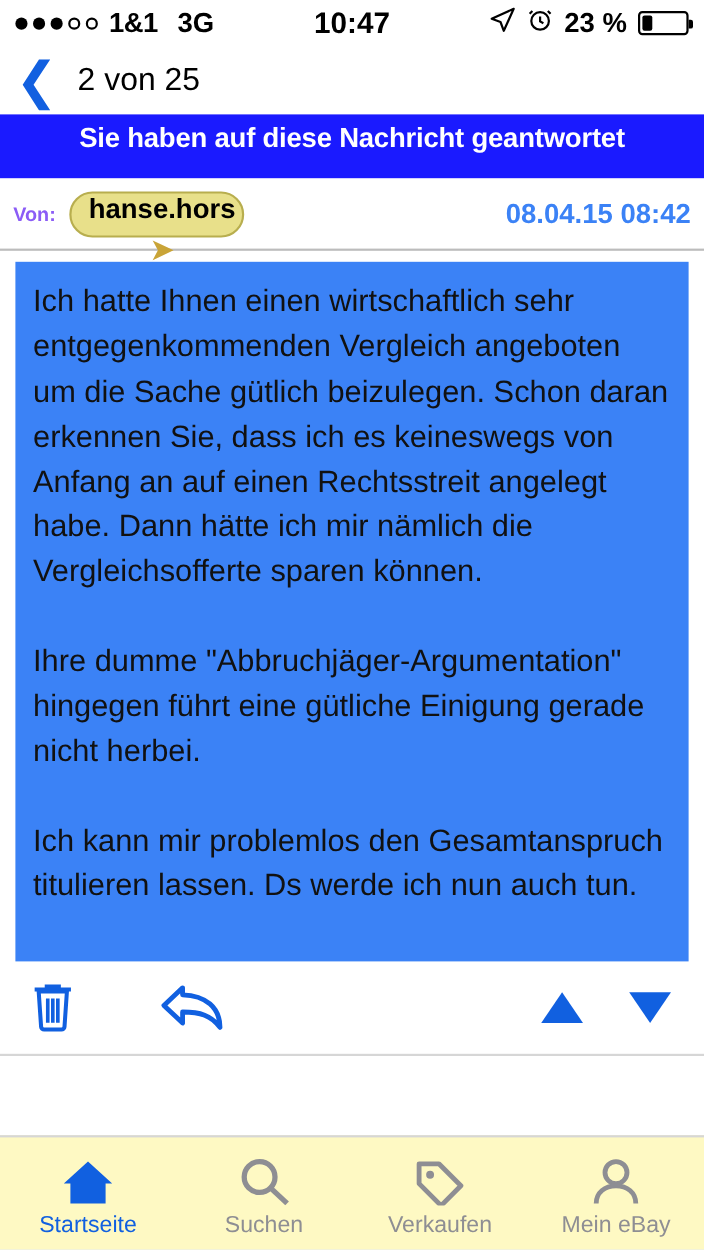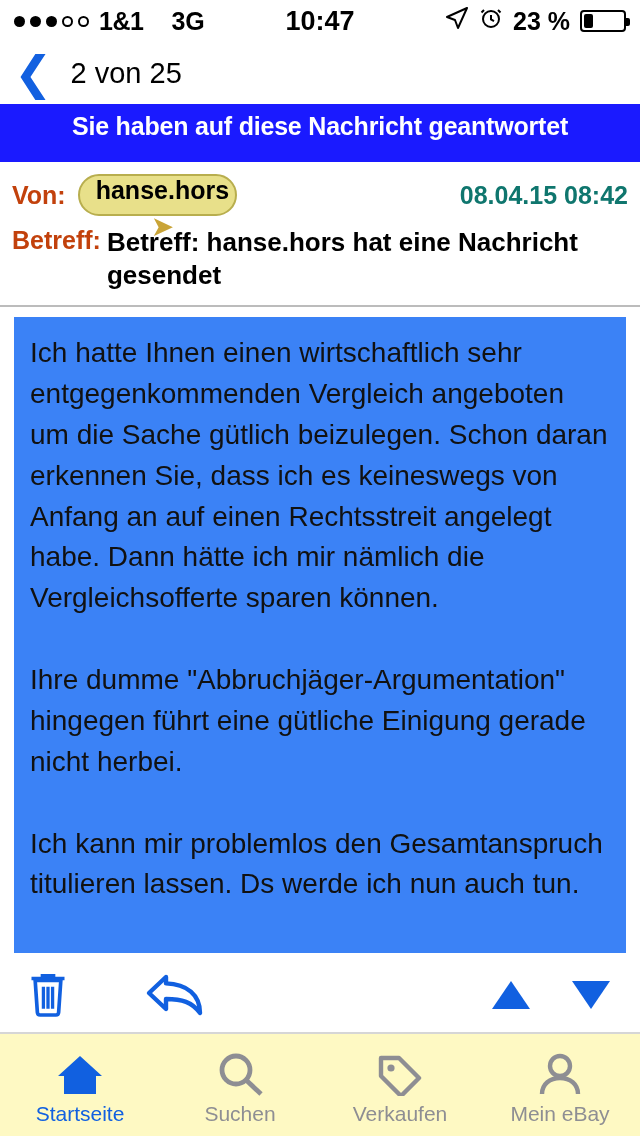--- a/index.html
+++ b/index.html
@@ -20,21 +20,21 @@
     font-size: 25px;
     font-weight: bold;
     color: #000;
     position: relative;
   }
   .sb-left { display: flex; align-items: center; gap: 10px; }
   .dots { display: flex; align-items: center; gap: 5px; }
   .dot { width: 11px; height: 11px; border-radius: 50%; background: #000; }
   .dot.empty { background: #fff; border: 2px solid #000; width: 11px; height: 11px; }
   .carrier { font-size: 25px; font-weight: bold; letter-spacing: -0.5px; }
-  .network { font-size: 25px; font-weight: bold; margin-left: 18px; }
+  .network { font-size: 25px; font-weight: bold; margin-left: 8px; }
   .sb-center {
     position: absolute; left: 0; right: 0; text-align: center;
     font-size: 27px; font-weight: bold; pointer-events: none;
   }
   .sb-right {
     margin-left: auto; display: flex; align-items: center; gap: 10px;
     font-size: 25px; font-weight: bold;
   }
   .loc-icon { display: inline-block; }
   .alarm-icon { display: inline-block; }
@@ -93,23 +93,23 @@
   .hdr {
     padding: 0 12px;
     border-bottom: 2px solid #bcbcbc;
   }
   .row-from {
     display: flex;
     align-items: center;
     padding: 12px 0 10px;
   }
   .lbl {
-    color: #c2410c;
-    font-weight: bold;
-    font-size: 25px;
+    color: #8b5cf6;
+    font-weight: bold;
+    font-size: 18px;
   }
   .sender-pill {
     margin-left: 12px;
     background: #e8e08a;
     border: 2px solid #b8ae4e;
     border-radius: 22px;
     height: 42px;
     display: flex;
     align-items: center;
     padding: 0 6px 0 16px;
@@ -121,21 +121,21 @@
     font-weight: bold;
     color: #000;
   }
   .pill-arrow {
     color: #c9a437;
     font-size: 28px;
     line-height: 1;
   }
   .msg-date {
     margin-left: auto;
-    color: #0f766e;
+    color: #3b82f6;
     font-weight: bold;
     font-size: 25px;
   }
   .row-subject {
     display: flex;
     align-items: flex-start;
     padding: 0 0 14px;
   }
   .subject-text {
     font-size: 26px;
@@ -243,24 +243,20 @@
 <div class="banner">Sie haben auf diese Nachricht geantwortet</div>
 
 <div class="hdr">
   <div class="row-from">
     <span class="lbl">Von:</span>
     <span class="sender-pill">
       <span class="sender-name">hanse.hors</span>
       <span class="pill-arrow">➤</span>
     </span>
     <span class="msg-date">08.04.15 08:42</span>
-  </div>
-  <div class="row-subject">
-    <span class="lbl">Betreff:</span>
-    <span class="subject-text">Betreff: hanse.hors hat eine Nachricht gesendet</span>
   </div>
 </div>
 
 <div class="body-wrap">
   <div class="body-text">Ich hatte Ihnen einen wirtschaftlich sehr entgegenkommenden Vergleich angeboten um die Sache gütlich beizulegen. Schon daran erkennen Sie, dass ich es keineswegs von Anfang an auf einen Rechtsstreit angelegt habe. Dann hätte ich mir nämlich die Vergleichsofferte sparen können.
 
 Ihre dumme "Abbruchjäger-Argumentation" hingegen führt eine gütliche Einigung gerade nicht herbei.
 
 Ich kann mir problemlos den Gesamtanspruch titulieren lassen. Ds werde ich nun auch tun.
 

